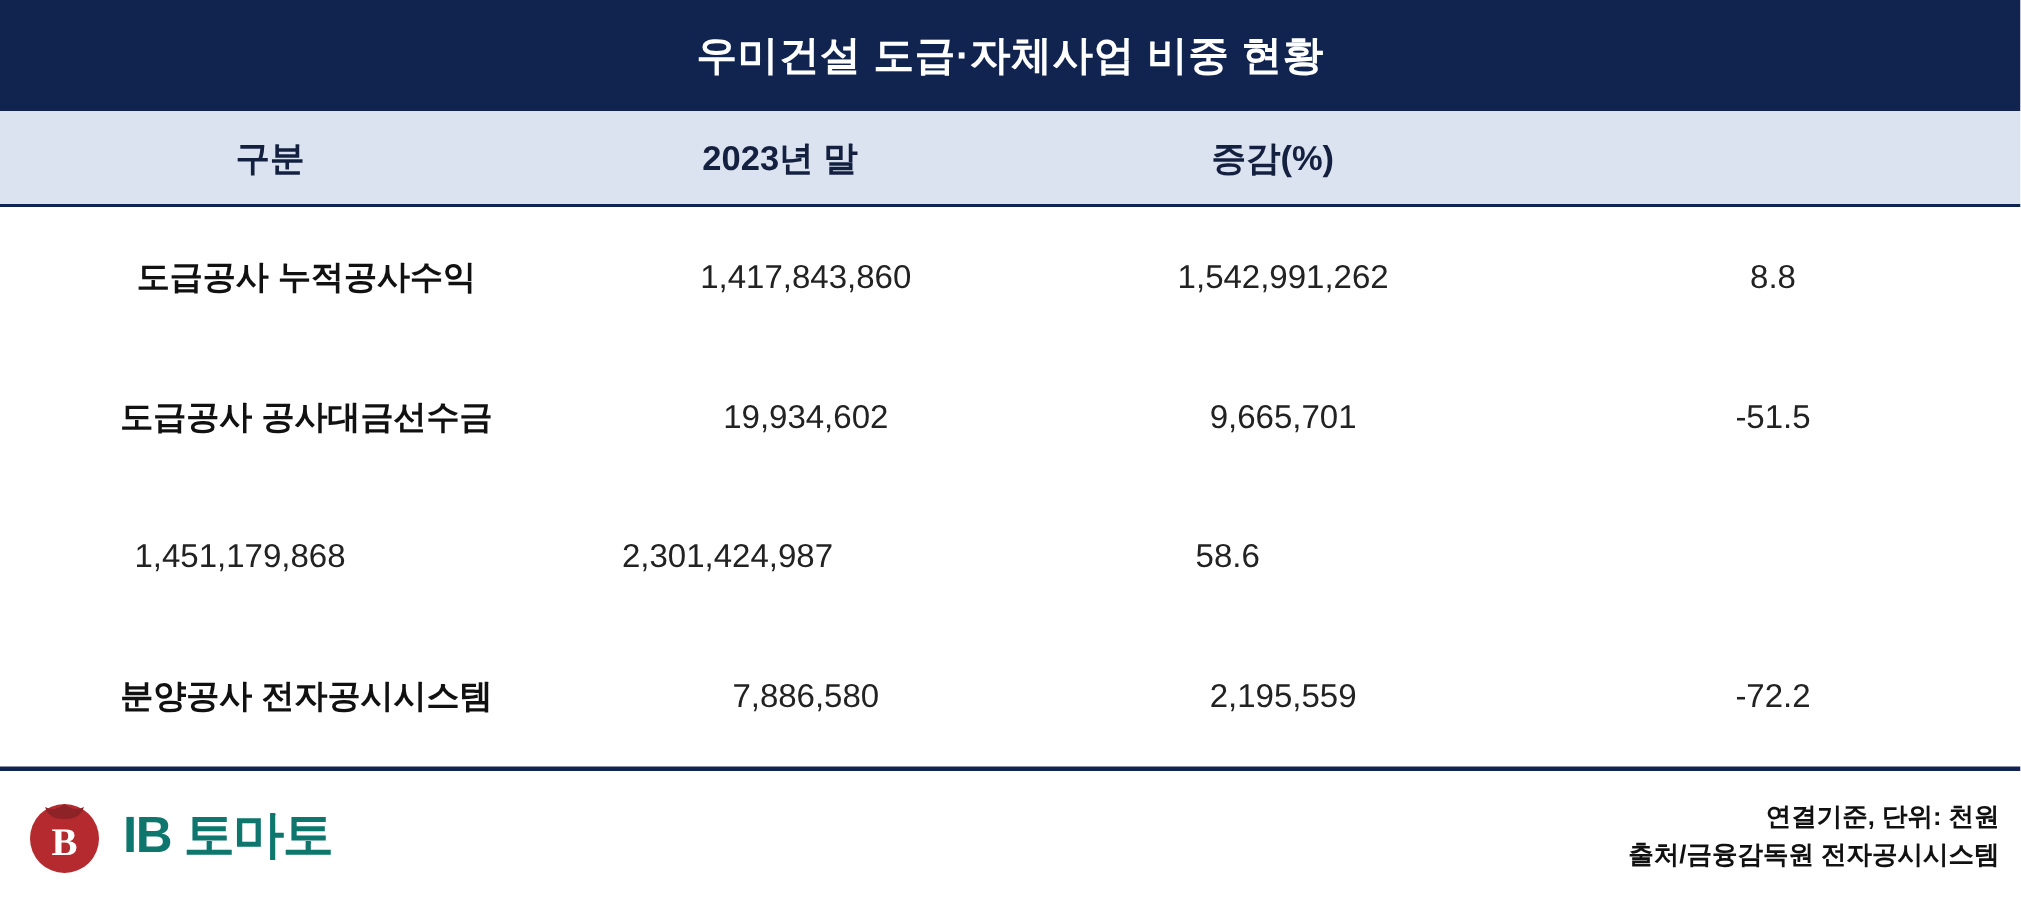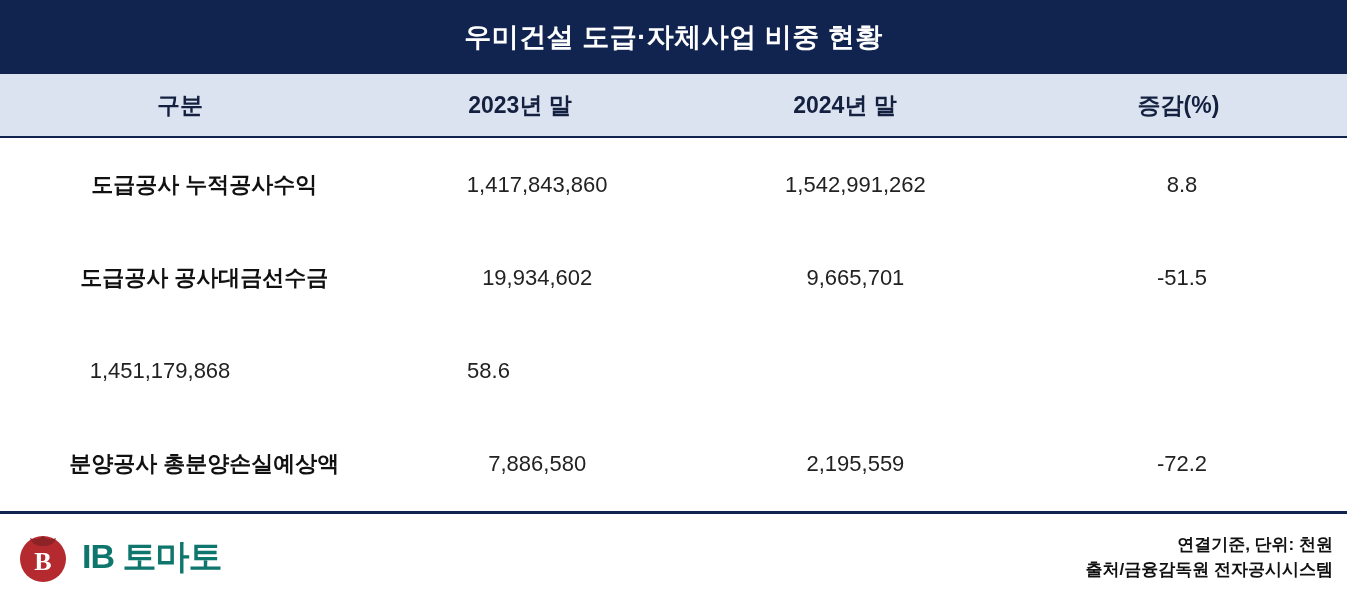--- a/index.html
+++ b/index.html
@@ -121,21 +121,20 @@
 
 <div class="board">
 
   <div class="title-bar">
     <div class="title-text">우미건설 도급·자체사업 비중 현황</div>
   </div>
 
   <div class="header-row">
     <div class="header-cell c0">구분</div>
     <div class="header-cell c1">2023년 말</div>
-    <div class="header-cell c2">2024년 말</div>
     <div class="header-cell c3">증감(%)</div>
   </div>
 
   <div class="table-body">
 
     <div class="data-row">
       <div class="cell label c0">도급공사 누적공사수익</div>
       <div class="cell num c1">1,417,843,860</div>
       <div class="cell num c2">1,542,991,262</div>
       <div class="cell num c3">8.8</div>
@@ -143,25 +142,26 @@
 
     <div class="data-row">
       <div class="cell label c0">도급공사 공사대금선수금</div>
       <div class="cell num c1">19,934,602</div>
       <div class="cell num c2">9,665,701</div>
       <div class="cell num c3">-51.5</div>
     </div>
 
     <div class="data-row">
       <div class="cell num c1">1,451,179,868</div>
+      <div class="cell num c2">2,301,424,987</div>
       <div class="cell num c3">58.6</div>
     </div>
 
     <div class="data-row">
-      <div class="cell label c0">분양공사 총분양손실예상액</div>
+      <div class="cell label c0">분양공사 전자공시시스템</div>
       <div class="cell num c1">7,886,580</div>
       <div class="cell num c2">2,195,559</div>
       <div class="cell num c3">-72.2</div>
     </div>
 
   </div>
 
   <div class="footer">
     <div class="brand">
       <span class="brand-mark">

